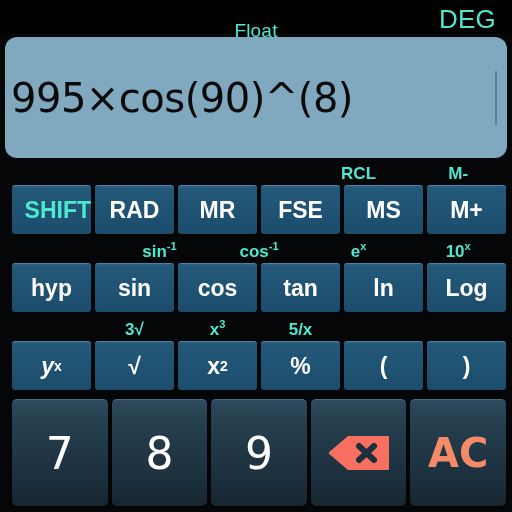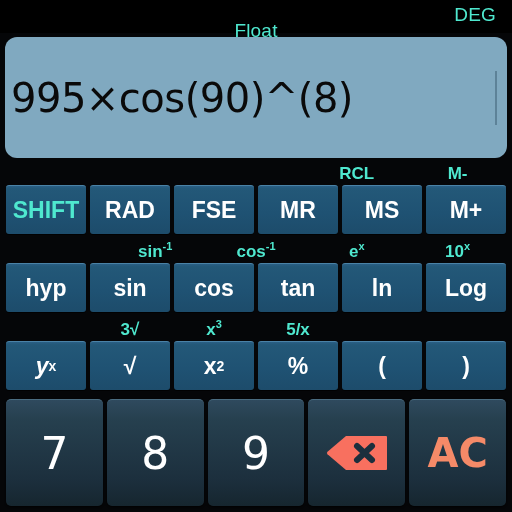--- a/index.html
+++ b/index.html
@@ -39,21 +39,21 @@
     text-align: center;
     color: #4fe8cf;
     font-size: 19px;
     letter-spacing: 0.2px;
   }
   .status-angle {
     position: absolute;
     top: 4px;
     right: 16px;
     color: #4fe8cf;
-    font-size: 19px;
+    font-size: 26px;
     letter-spacing: 0.2px;
   }
 
   
   .display-wrap {
     flex: 0 0 126px;
     padding: 4px 5px 0 5px;
     box-sizing: border-box;
   }
   .display {
@@ -85,21 +85,21 @@
     width: 2px;
     height: 54px;
     background: #5d8298;
   }
 
   
   .keypad {
     flex: 1 1 auto;
     display: flex;
     flex-direction: column;
-    padding: 0 3px 4px 3px;
+    padding: 0 3px 4px 9px;
     box-sizing: border-box;
   }
 
   .fn-block {
     flex: 0 0 auto;
   }
 
   .shift-row {
     display: flex;
     height: 26px;
@@ -143,20 +143,21 @@
     position: relative;
     user-select: none;
   }
   .btn-fn {
     background: linear-gradient(to bottom, #2a5f85 0%, #235878 6%, #1f5273 55%, #1d4c6b 100%);
     border-top: 1px solid #4a82a6;
     box-shadow: 0 1px 0 rgba(0,0,0,0.7);
   }
   .btn-fn.shift-key {
     color: #4fe8cf;
+    justify-content: flex-end;
   }
   .btn sup {
     font-size: 14px;
     vertical-align: super;
     line-height: 0;
   }
   .italic-y {
     font-style: italic;
   }
 
@@ -215,24 +216,24 @@
         <div class="shift-cell">M-</div>
       </div>
       <div class="btn-row">
         <div class="btn btn-fn shift-key">
           <span>SHIFT</span>
         </div>
         <div class="btn btn-fn">
           <span>RAD</span>
         </div>
         <div class="btn btn-fn">
+          <span>MR</span>
+        </div>
+        <div class="btn btn-fn">
           <span>FSE</span>
-        </div>
-        <div class="btn btn-fn">
-          <span>MR</span>
         </div>
         <div class="btn btn-fn">
           <span>MS</span>
         </div>
         <div class="btn btn-fn">
           <span>M+</span>
         </div>
       </div>
     </div>
 

